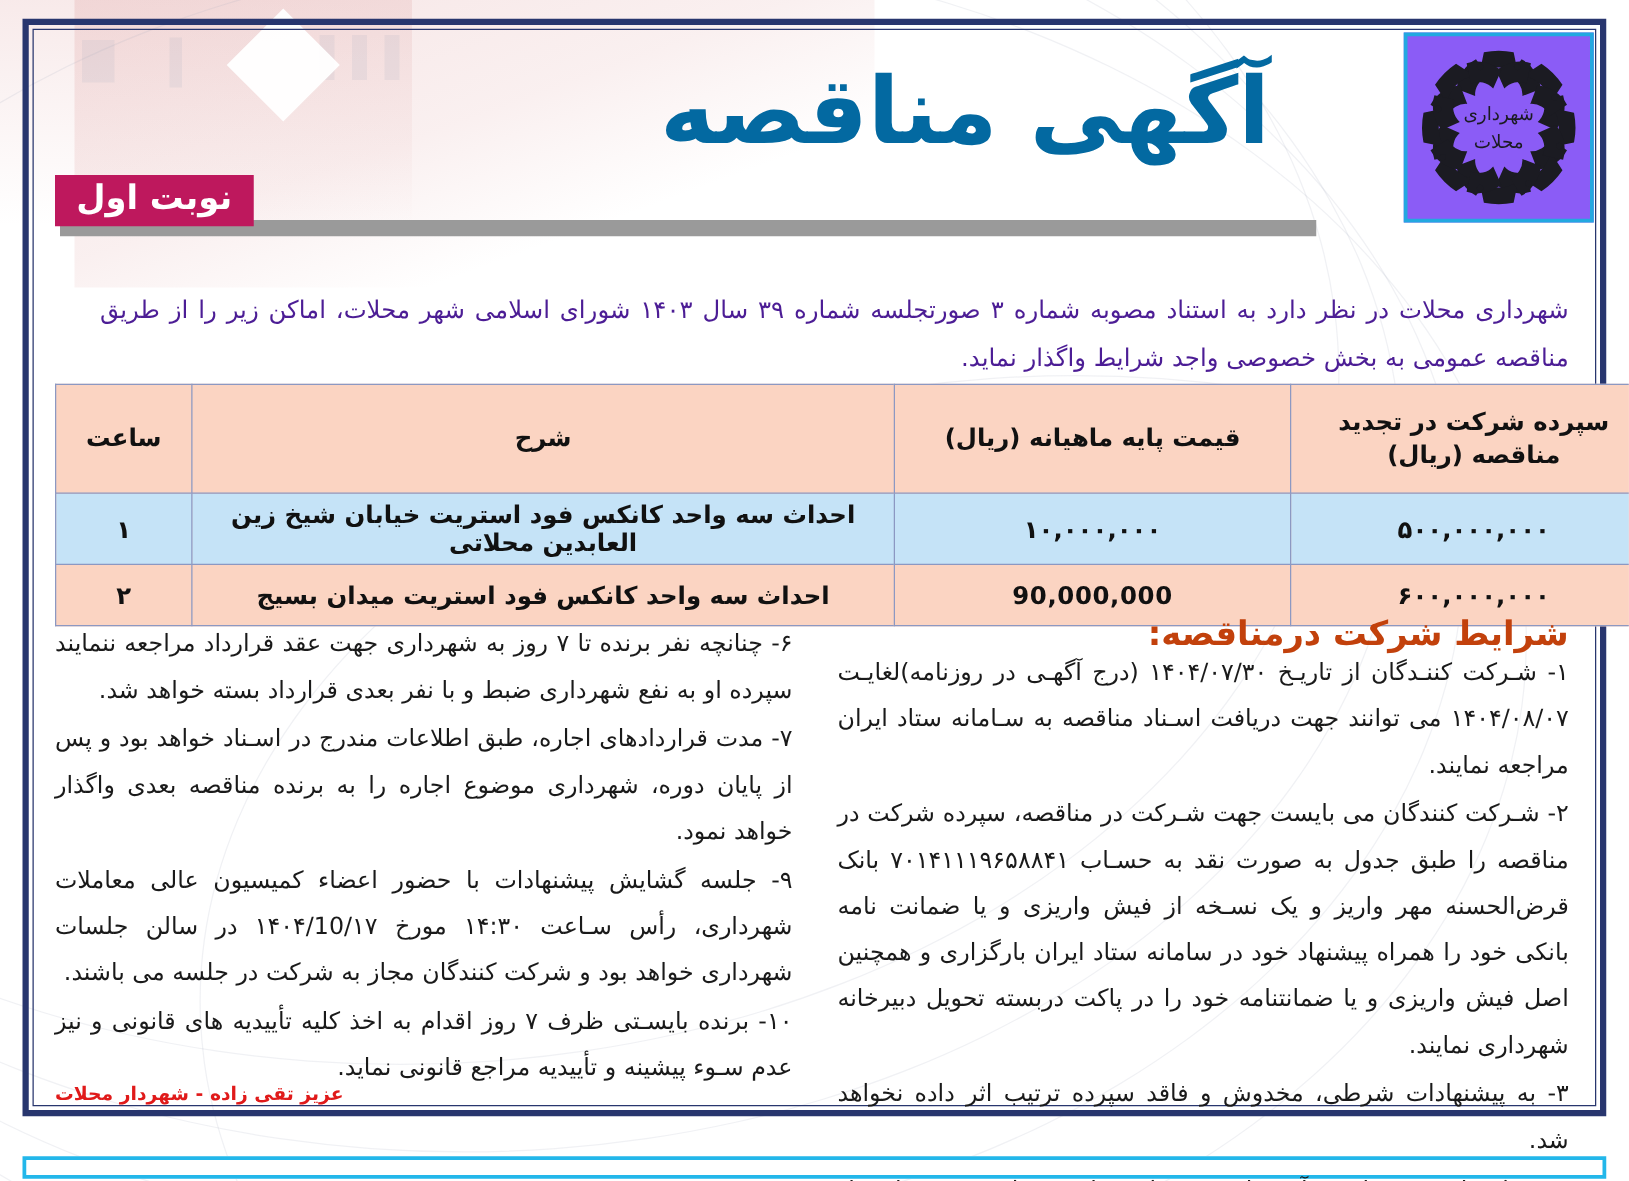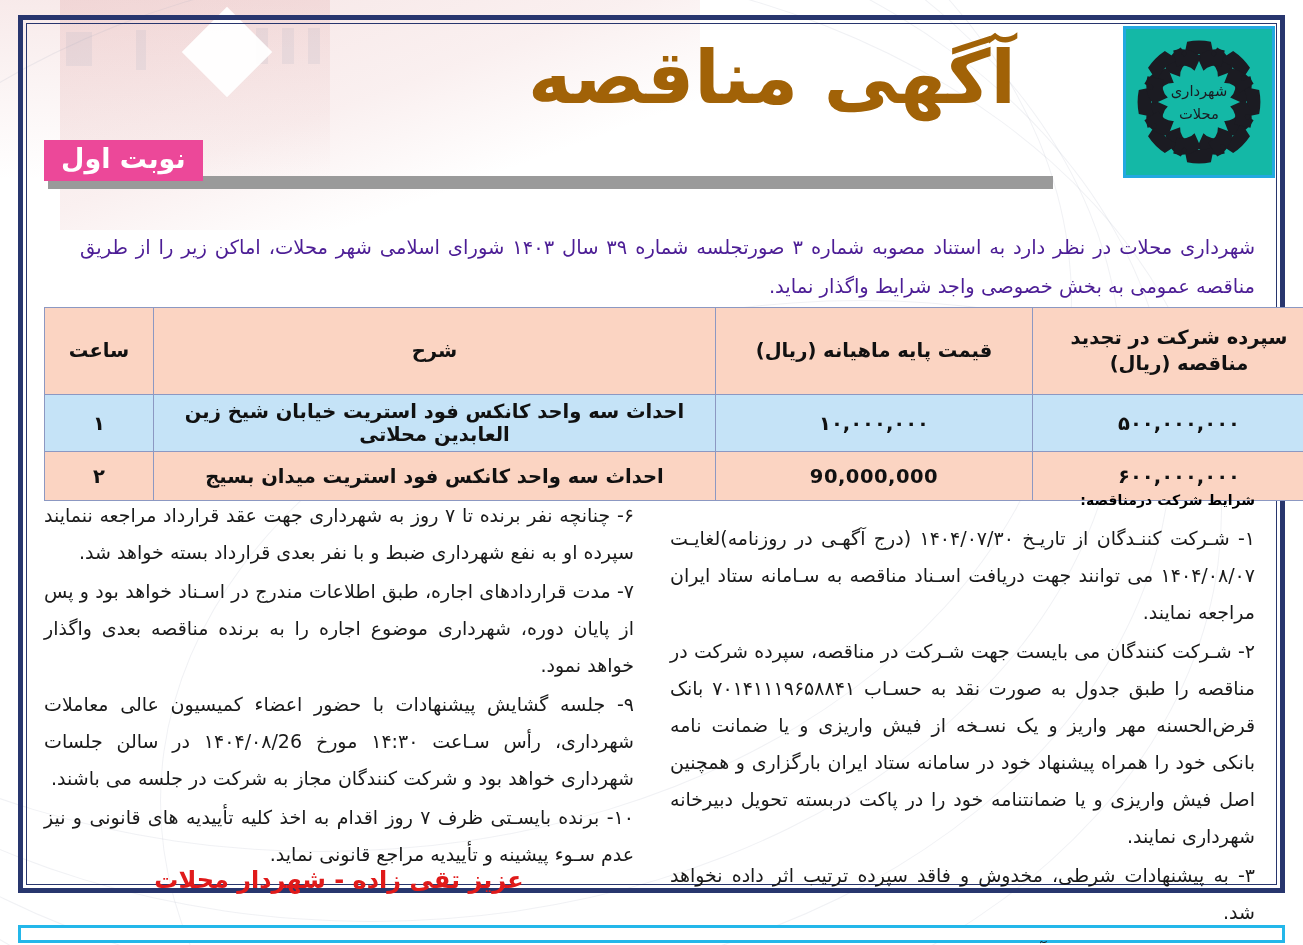--- a/index.html
+++ b/index.html
@@ -51,39 +51,39 @@
     position:absolute;left:18px;top:925px;width:1267px;height:18px;
     border:3px solid #23b7ea;background:#ffffff;box-sizing:border-box;z-index:2;
   }
 
   
   .content{position:absolute;inset:0;z-index:3;}
 
   
   .logo-box{
     position:absolute;right:28px;top:26px;width:152px;height:152px;
-    border:3px solid #23a8e0;background:#14b8a6;
+    border:3px solid #23a8e0;background:#8b5cf6;
     display:flex;align-items:center;justify-content:center;box-sizing:border-box;
   }
   .logo-svg{width:140px;height:140px;display:block;}
 
   
   .title{
-    position:absolute;right:215px;top:40px;width:560px;text-align:left;
-    font-size:74px;line-height:1;font-weight:900;color:#a16207;
+    position:absolute;right:215px;top:52px;width:560px;text-align:left;
+    font-size:74px;line-height:1;font-weight:900;color:#0369a1;
     letter-spacing:-2px;white-space:nowrap;
   }
 
   .gray-bar{
     position:absolute;left:48px;top:176px;width:1005px;height:13px;
     background:#9a9a9a;
   }
   .badge-nobat{
     position:absolute;left:44px;top:140px;
-    background:#ec4899;color:#ffffff;
+    background:#be185d;color:#ffffff;
     font-size:27px;font-weight:700;
     padding:3px 17px 7px 17px;line-height:1.15;
   }
 
   .intro{
     position:absolute;right:48px;top:228px;width:1175px;
     font-size:19.5px;line-height:2.0;color:#4c1d95;text-align:justify;
   }
 
   
@@ -99,34 +99,34 @@
   .tbl tbody td{height:38px;font-weight:700;font-size:19.5px;}
   .col-radif{width:92px;}
   .col-sharh{width:545px;}
   .col-price{width:300px;}
   .col-dep{width:276px;}
   .num{font-family:"DejaVu Sans","Liberation Sans",sans-serif;letter-spacing:.5px;}
 
   
   .cond-head{
     position:absolute;right:48px;top:492px;
-    font-size:14px;font-weight:700;color:#000000;
+    font-size:27px;font-weight:700;color:#c2410c;
   }
   .col-right{
     position:absolute;right:48px;top:520px;width:585px;
     font-size:19px;line-height:1.95;color:#1a1a1a;text-align:justify;
   }
   .col-left{
     position:absolute;left:44px;top:497px;width:590px;
     font-size:19px;line-height:1.95;color:#1a1a1a;text-align:justify;
   }
   .col-right p,.col-left p{margin:0 0 2px 0;}
   .signature{
     position:absolute;left:44px;top:866px;width:590px;
-    font-size:24px;font-weight:700;color:#e01a1a;text-align:center;
+    font-size:15px;font-weight:700;color:#e01a1a;text-align:left;
   }
 </style>
 </head>
 <body>
 
 <div class="bg-wrap">
   <div class="wm-pink"></div>
   <div class="wm-pink2"></div>
   <div class="wm-block" style="left:66px;top:32px;width:26px;height:34px;"></div>
   <div class="wm-block" style="left:136px;top:30px;width:10px;height:40px;"></div>
@@ -253,20 +253,20 @@
     <p>۱- شـرکت کننـدگان از تاریـخ  ۱۴۰۴/۰۷/۳۰  (درج آگهـی در روزنامه)لغایـت ۱۴۰۴/۰۸/۰۷ می توانند جهت دریافت اسـناد مناقصه به سـامانه ستاد ایران مراجعه نمایند.</p>
     <p>۲- شـرکت کنندگان می بایست جهت شـرکت در مناقصه، سپرده شرکت در مناقصه را طبق جدول به صورت نقد به حسـاب  ۷۰۱۴۱۱۱۹۶۵۸۸۴۱ بانک قرض‌الحسنه مهر واریز و یک نسـخه از فیش واریزی و یا ضمانت نامه بانکی خود را همراه پیشنهاد خود در سامانه ستاد ایران بارگزاری و همچنین اصل فیش واریزی و یا ضمانتنامه خود را در پاکت دربسته تحویل دبیرخانه شهرداری نمایند.</p>
     <p>۳- به پیشنهادات شرطی، مخدوش و فاقد سپرده ترتیب اثر داده نخواهد شد.</p>
     <p>۴- به استناد بند ۵ ماده ۵ آئین نامه  شهرداری ها، شهرداری در رد یا قبول پیشنهادات مختار است.</p>
 
   </div>
 
   <div class="col-left">
     <p>۶- چنانچه نفر برنده تا ۷ روز به شهرداری جهت عقد قرارداد مراجعه ننمایند سپرده او به نفع شهرداری ضبط و با نفر بعدی قرارداد بسته خواهد شد.</p>
     <p>۷- مدت قراردادهای اجاره، طبق اطلاعات مندرج در اسـناد خواهد بود و پس از پایان دوره، شهرداری موضوع اجاره را  به برنده مناقصه بعدی واگذار خواهد نمود.</p>
-    <p>۹- جلسه گشایش پیشنهادات با حضور اعضاء کمیسیون عالی معاملات شهرداری، رأس سـاعت  ۱۴:۳۰ مورخ ۱۴۰۴/۰۸/26  در  سالن جلسات شهرداری خواهد بود و شرکت کنندگان مجاز به شرکت در جلسه می باشند.</p>
+    <p>۹- جلسه گشایش پیشنهادات با حضور اعضاء کمیسیون عالی معاملات شهرداری، رأس سـاعت  ۱۴:۳۰ مورخ ۱۴۰۴/10/۱۷  در  سالن جلسات شهرداری خواهد بود و شرکت کنندگان مجاز به شرکت در جلسه می باشند.</p>
     <p>۱۰- برنده بایسـتی ظرف ۷ روز اقدام به اخذ کلیه تأییدیه های قانونی و نیز عدم سـوء پیشینه و تأییدیه مراجع قانونی نماید.</p>
 
   </div>
 
   <div class="signature">عزیز تقی زاده - شهردار محلات</div>
 
 </div>
 
 </body></html>

